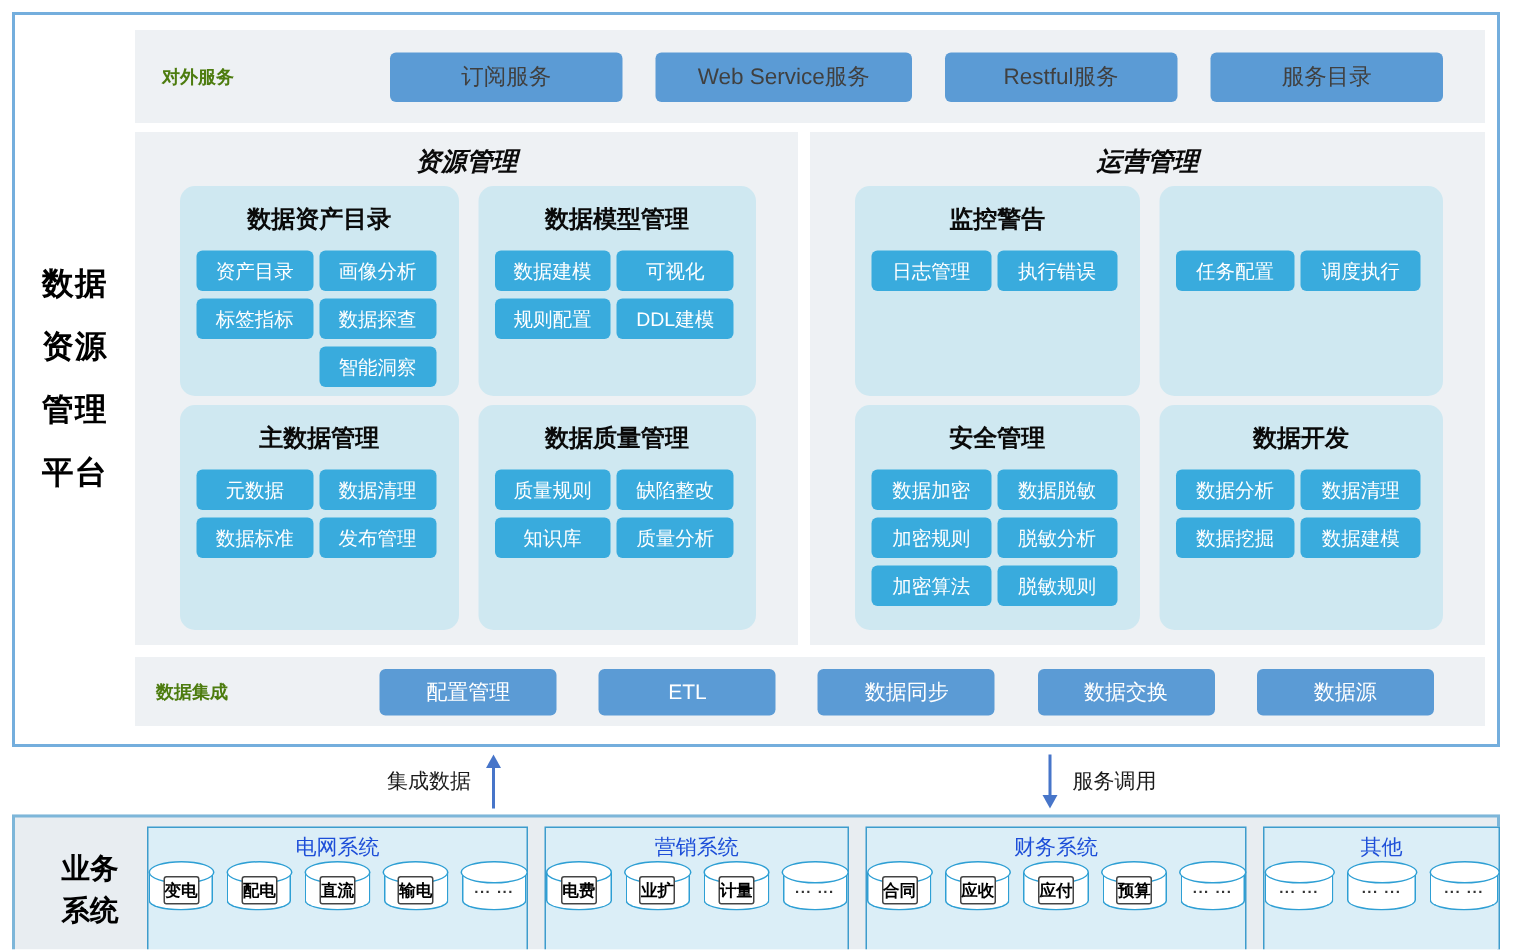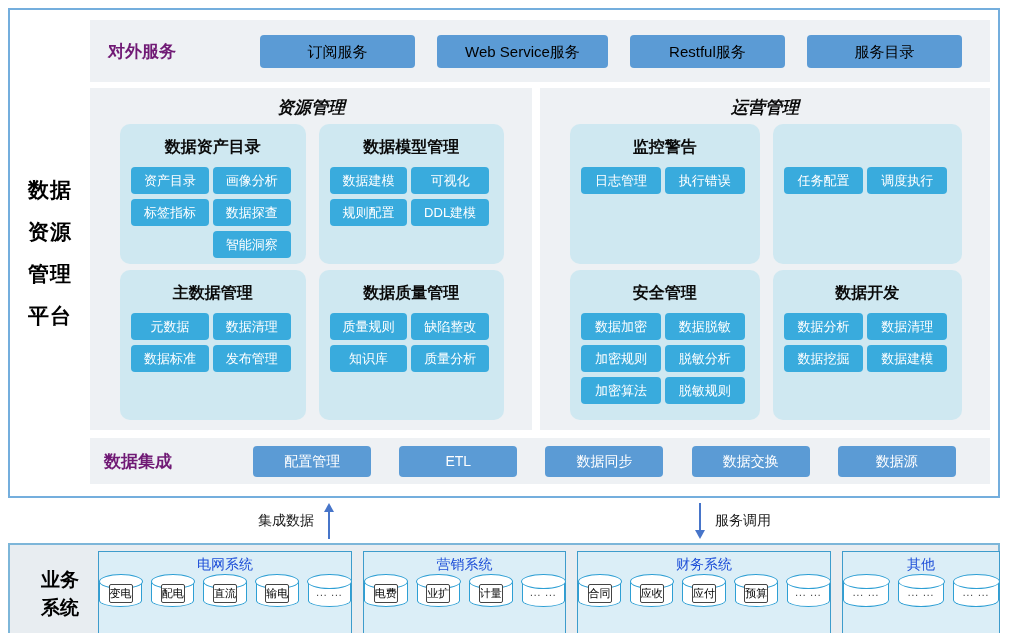--- a/index.html
+++ b/index.html
@@ -11,25 +11,25 @@
     border:2px solid #74aedd; background:#fff; }
 
   .vtitle { position:absolute; left:0; top:0; bottom:0; width:80px;
     display:flex; flex-direction:column; justify-content:center; align-items:center;
     font-size:21px; font-weight:bold; color:#000; line-height:2.0; letter-spacing:1px; }
 
   .hrow { position:absolute; left:80px; right:8px; height:62px; background:#eef1f4;
     display:flex; align-items:center; }
   .row-top { top:10px; }
   .row-bottom { top:428px; height:46px;gap:27px; }
-  .row-title { font-size:17px; font-weight:bold; color:#701a75; padding-left:18px; width:148px; flex:none; }
+  .row-title { font-size:12px; font-weight:bold; color:#4d7c0f; padding-left:18px; width:148px; flex:none; }
   .row-bottom .row-title { width:108px; padding-left:14px; }
   .row-buttons { flex:1; display:flex; justify-content:space-evenly; align-items:center; padding-right:6px; }
   .pill { min-width:155px; height:33px; line-height:33px; padding:0 28px; text-align:center;
-    background:#5b9bd5; color:#000000; font-size:15px; border-radius:4px; }
+    background:#5b9bd5; color:#404040; font-size:15px; border-radius:4px; }
   .pill-sm { min-width:118px; height:31px; line-height:31px; padding:0 10px; text-align:center;
     background:#5b9bd5; color:#fff; font-size:14px; border-radius:4px; }
 
   .panel { position:absolute; top:78px; height:342px; background:#eef1f4; }
   .panel-left { left:80px; width:442px; }
   .panel-right { left:530px; right:8px; }
   .panel-title { text-align:center; font-weight:bold; font-size:17px; color:#0a0a0a; padding-top:8px;font-style:italic; }
   .cards { position:absolute; top:36px; left:30px; right:28px;
     display:grid; grid-template-columns:1fr 1fr; grid-template-rows:140px 150px;
     column-gap:13px; row-gap:6px; }
@@ -63,21 +63,21 @@
   .g1 { width:254px; } .g2 { width:203px; } .g3 { width:254px; } .g4 { flex:1; }
   .group-title { text-align:center; font-size:14px; color:#1d4ed8; height:18px; line-height:18px; }
   .cyls { display:flex; justify-content:center; gap:9px; margin-top:8px; }
   .cyl { position:relative; width:46px; height:26px; background:#fff;
     border:1.5px solid #2e9fd4; border-top:none;
     border-radius:0 0 23px 23px / 0 0 7px 7px; }
   .cyl::before { content:""; position:absolute; left:-1.5px; right:-1.5px; top:-7px; height:13px;
     background:#fff; border:1.5px solid #2e9fd4; border-radius:50%; }
   .cyl-label { position:absolute; z-index:2; left:50%; top:3px; transform:translateX(-50%);
     background:#fff; border:1px solid #444; border-radius:2px; font-size:11px; color:#000;
-    padding:1px 0; white-space:nowrap; }
+    padding:1px 0; white-space:nowrap;font-weight:bold; }
   .cyl-label.dots { border:none; background:transparent; top:5px; font-size:10px; color:#333; letter-spacing:1px; }
 </style>
 </head>
 <body>
 
 <div class="page">
 
   <div class="main-frame">
 
     <div class="vtitle">

